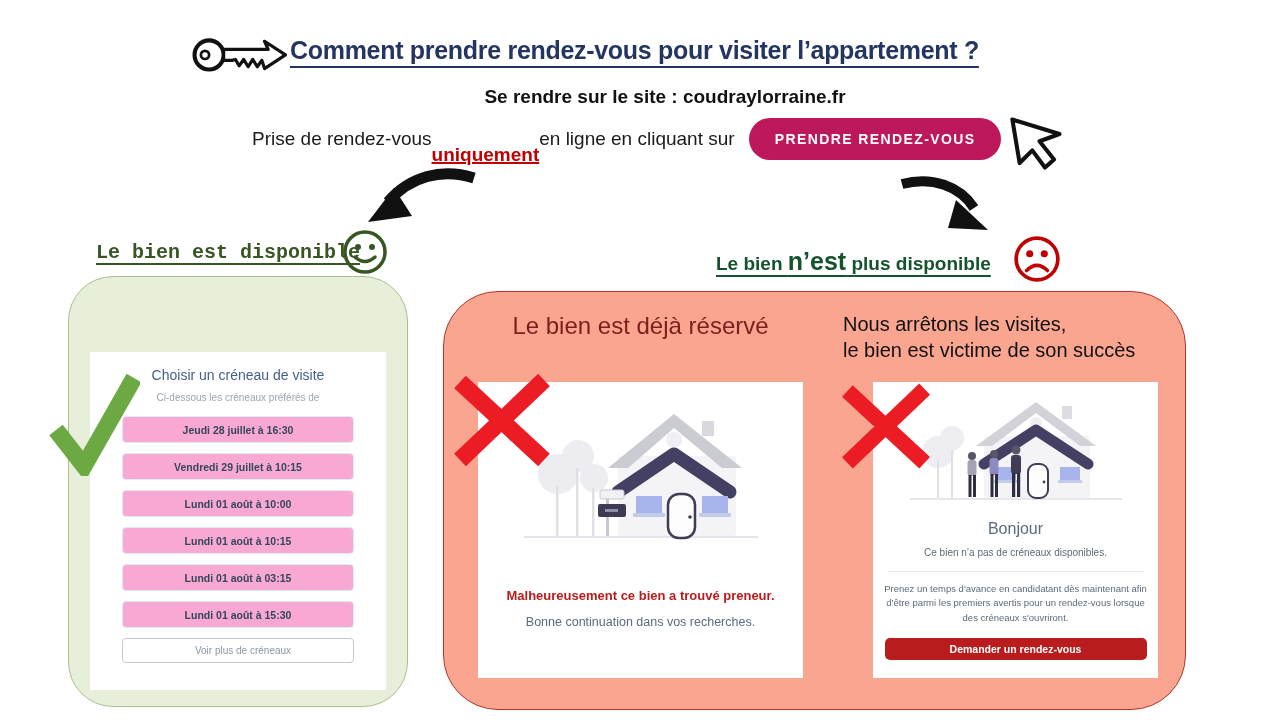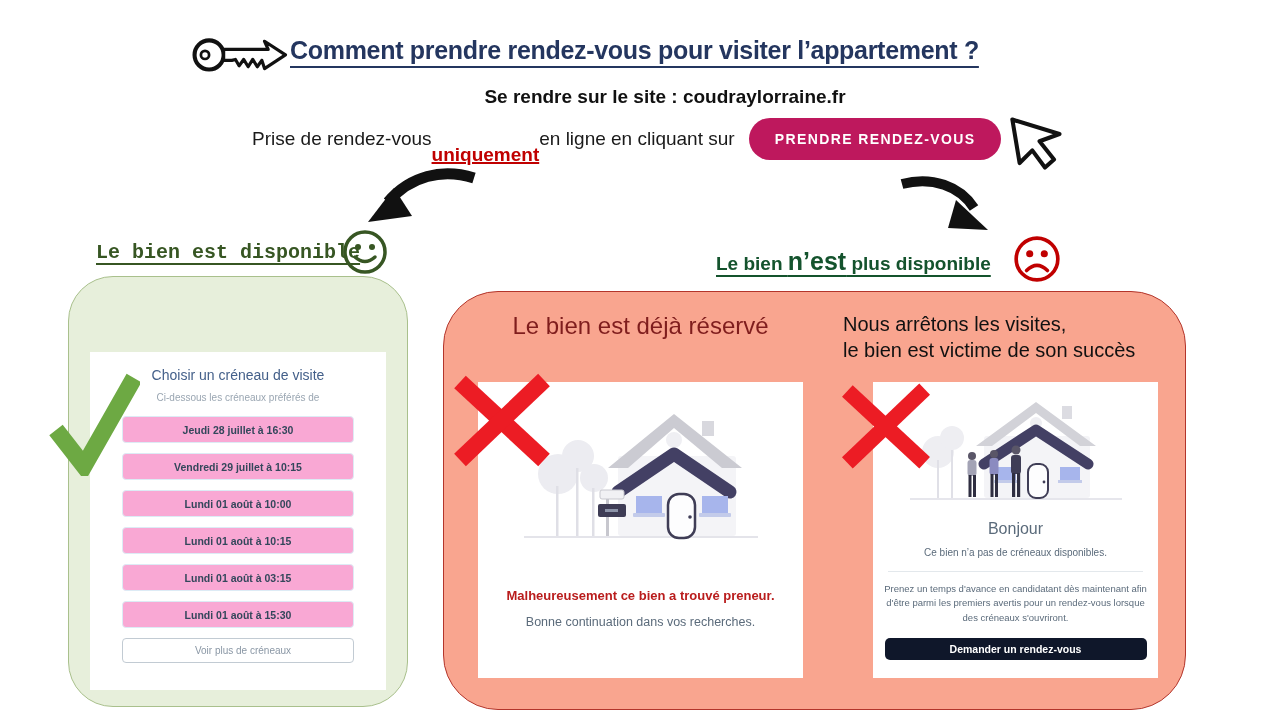--- a/index.html
+++ b/index.html
@@ -49,21 +49,21 @@
   .stopped-title{left:843px;top:312px;width:340px;font-size:20px;color:#111;line-height:1.28;}
   .white-card{background:#ffffff;text-align:center;}
   .card1{left:478px;top:382px;width:325px;height:296px;}
   .card2{left:873px;top:382px;width:285px;height:296px;}
   .msg-bold{margin-top:32px;font-size:13px;font-weight:bold;color:#b91c1c;}
   .msg{margin-top:12px;font-size:12.5px;color:#5B6B7B;}
   .greeting{margin-top:6px;font-size:16px;color:#5B6B7B;}
   .nomsg{margin-top:9px;font-size:10px;color:#5B6B7B;}
   .divider{width:255px;margin:13px auto 0;border-top:1px solid #E3E8EC;}
   .para{width:264px;margin:10px auto 0;font-size:9.5px;color:#5B6B7B;line-height:1.5;}
-  .cta-blue{display:block;width:262px;height:22px;margin:13px auto 0;background:#0f172a;border:none;
+  .cta-blue{display:block;width:262px;height:22px;margin:13px auto 0;background:#b91c1c;border:none;
             border-radius:5px;color:#ffffff;font-size:10.5px;font-weight:bold;
             font-family:"Liberation Sans",sans-serif;cursor:pointer;}
 </style>
 </head>
 <body>
 
 <div class="slide">
 
   <svg class="abs" style="left:190px;top:30px" width="100" height="48" viewBox="0 0 110 52">
     <circle cx="21" cy="27" r="16" fill="none" stroke="#111" stroke-width="4.5"></circle>

